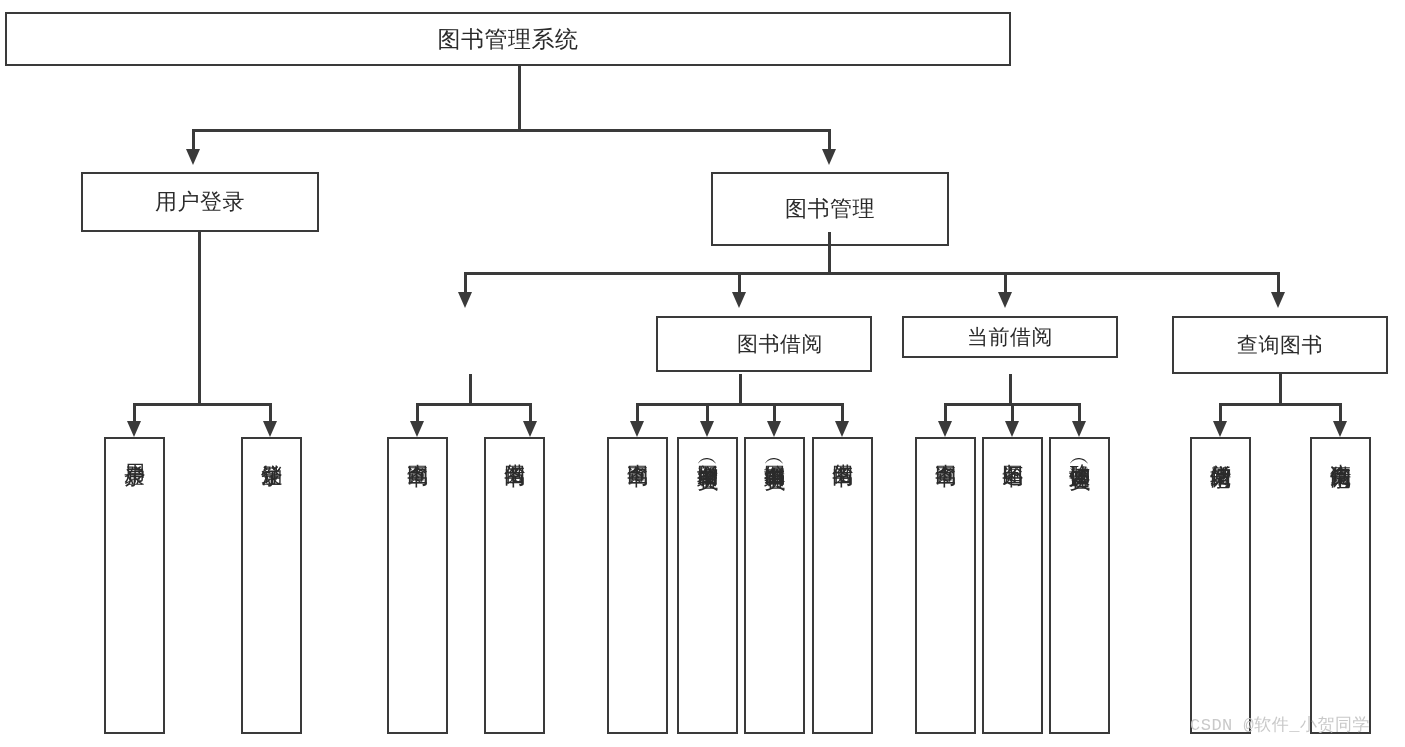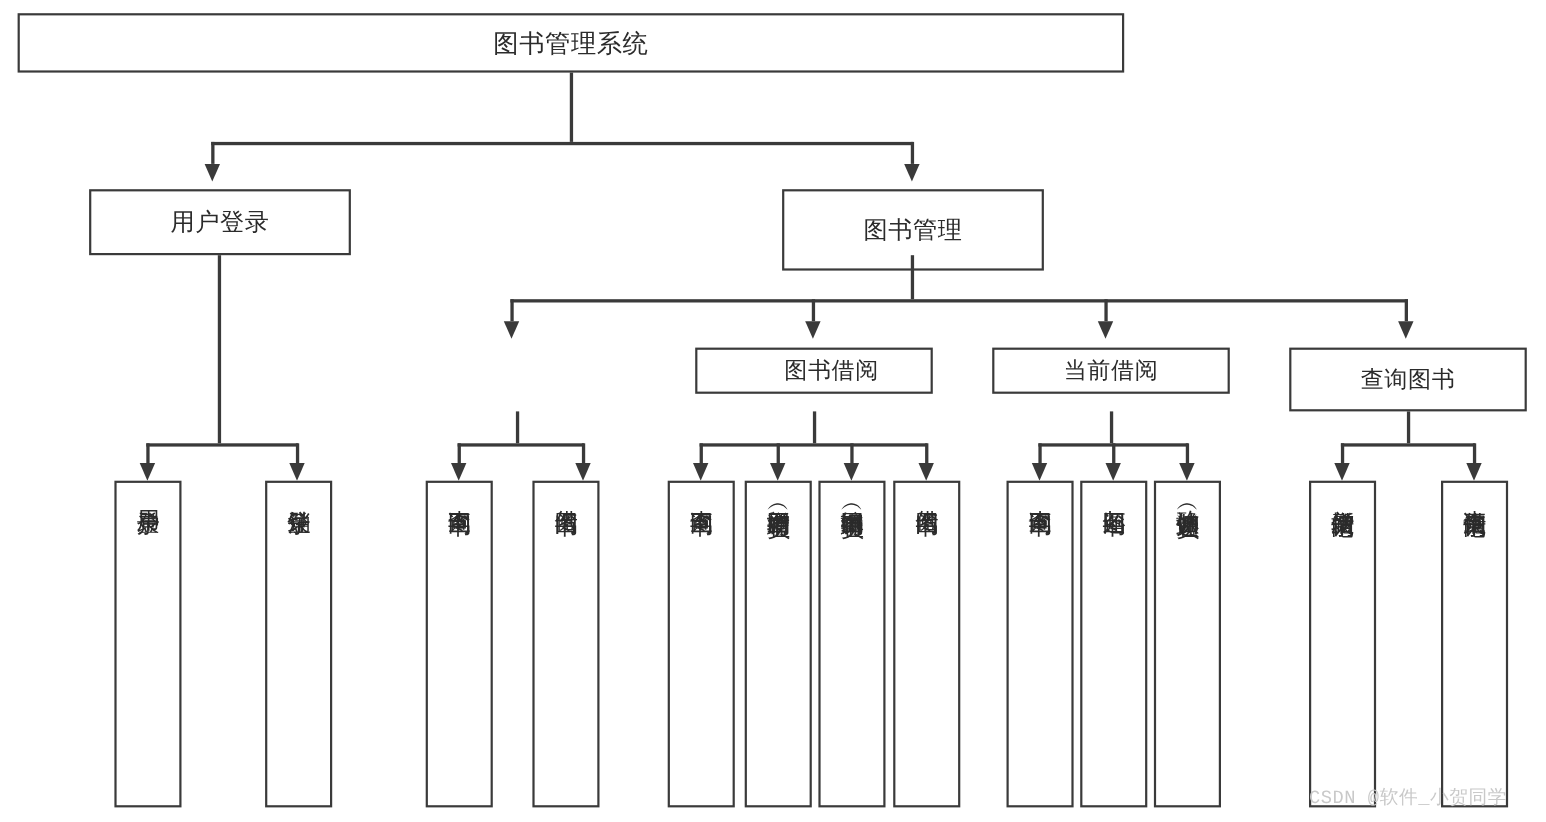--- a/index.html
+++ b/index.html
@@ -77,21 +77,21 @@
     color: #c9c9c9;
     white-space: nowrap;
     letter-spacing: 0.5px;
   }
 </style>
 </head>
 <body>
 
 <div id="canvas">
 
-  <div class="node root" style="left:16px; top:12px; width:1006px; height:54px;">
+  <div class="node root" style="left:5px; top:12px; width:1006px; height:54px;">
     <span>图书管理系统</span>
   </div>
 
   <div class="vline" style="left:518px; top:66px; height:63px;"></div>
   <div class="hline" style="left:192px; top:129px; width:638px;"></div>
   <div class="vline" style="left:192px; top:129px; height:20px;"></div>
   <div class="vline" style="left:828px; top:129px; height:20px;"></div>
   <div class="arrow" style="left:186px; top:149px;"></div>
   <div class="arrow" style="left:822px; top:149px;"></div>
 
@@ -114,21 +114,21 @@
   <div class="hline" style="left:464px; top:272px; width:816px;"></div>
   <div class="vline" style="left:464px; top:272px; height:20px;"></div>
   <div class="vline" style="left:738px; top:272px; height:20px;"></div>
   <div class="vline" style="left:1004px; top:272px; height:20px;"></div>
   <div class="vline" style="left:1277px; top:272px; height:20px;"></div>
   <div class="arrow" style="left:458px; top:292px;"></div>
   <div class="arrow" style="left:732px; top:292px;"></div>
   <div class="arrow" style="left:998px; top:292px;"></div>
   <div class="arrow" style="left:1271px; top:292px;"></div>
 
-  <div class="node level3" style="left:632px; top:316px; width:216px; height:42px;padding-left:32px;">
+  <div class="node level3" style="left:656px; top:316px; width:216px; height:56px;padding-left:32px;">
     <span>图书借阅</span>
   </div>
   <div class="node level3" style="left:902px; top:316px; width:216px; height:42px;">
     <span>当前借阅</span>
   </div>
   <div class="node level3" style="left:1172px; top:316px; width:216px; height:58px;">
     <span>查询图书</span>
   </div>
 
   <div class="vline" style="left:469px; top:374px; height:29px;"></div>

